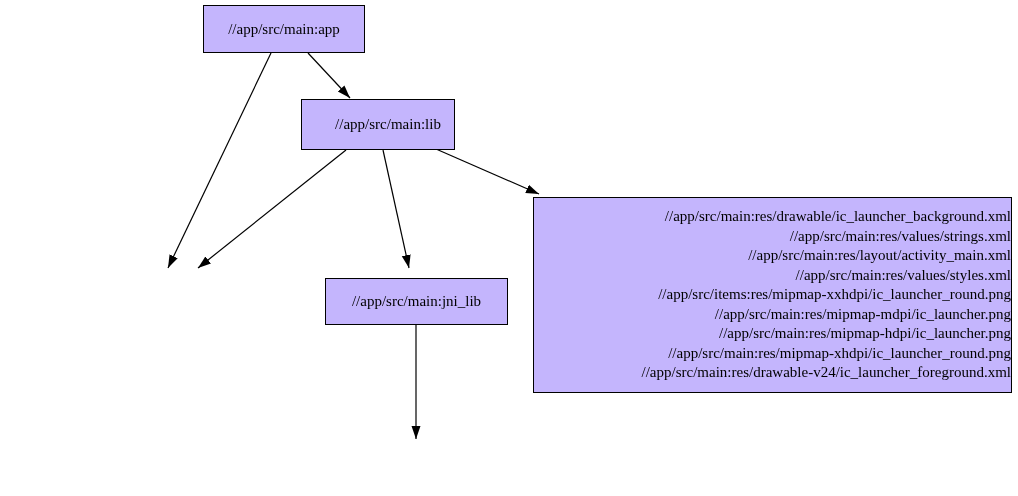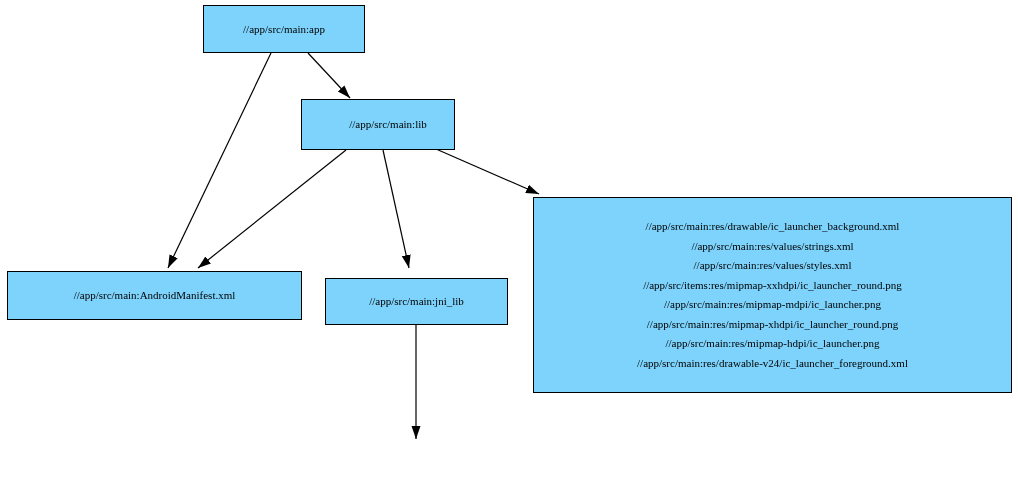--- a/index.html
+++ b/index.html
@@ -20,35 +20,35 @@
     position: absolute;
     top: 0;
     left: 0;
     width: 1018px;
     height: 496px;
   }
   .node {
     position: absolute;
     box-sizing: border-box;
     border: 1px solid #000000;
-    background: #7dd3fc;
+    background: #c4b5fd;
     display: flex;
     flex-direction: column;
     align-items: center;
     justify-content: center;
     text-align: center;
-    font-size: 11px;
+    font-size: 15px;
     line-height: 19px;
     white-space: nowrap;
   }
   .node-app        { left: 203px; top: 5px;   width: 162px; height: 48px; }
   .node-lib        { left: 301px; top: 99px;  width: 154px; height: 51px; padding-left: 20px; }
   .node-manifest   { left: 7px;   top: 271px; width: 295px; height: 49px; }
   .node-jni-lib    { left: 325px; top: 278px; width: 183px; height: 47px; }
-  .node-resources  { left: 533px; top: 197px; width: 479px; height: 196px; line-height: 19.5px; }
+  .node-resources  { left: 533px; top: 197px; width: 479px; height: 196px; line-height: 19.5px; align-items: flex-end; }
   .node-native-cpp { left: 281px; top: 442px; width: 268px; height: 48px; }
   .res-line { display: block; }
 </style>
 </head>
 <body>
 
 <div id="canvas">
 
   <svg id="edge-layer" viewBox="0 0 1018 496" xmlns="http://www.w3.org/2000/svg">
     <defs>
@@ -65,33 +65,31 @@
   </svg>
 
   <div class="node node-app">
     <span>//app/src/main:app</span>
   </div>
 
   <div class="node node-lib">
     <span>//app/src/main:lib</span>
   </div>
 
-  <div class="node node-manifest">
-    <span>//app/src/main:AndroidManifest.xml</span>
-  </div>
 
   <div class="node node-jni-lib">
     <span>//app/src/main:jni_lib</span>
   </div>
 
   <div class="node node-resources">
     <span class="res-line">//app/src/main:res/drawable/ic_launcher_background.xml</span>
     <span class="res-line">//app/src/main:res/values/strings.xml</span>
+    <span class="res-line">//app/src/main:res/layout/activity_main.xml</span>
     <span class="res-line">//app/src/main:res/values/styles.xml</span>
     <span class="res-line">//app/src/items:res/mipmap-xxhdpi/ic_launcher_round.png</span>
     <span class="res-line">//app/src/main:res/mipmap-mdpi/ic_launcher.png</span>
+    <span class="res-line">//app/src/main:res/mipmap-hdpi/ic_launcher.png</span>
     <span class="res-line">//app/src/main:res/mipmap-xhdpi/ic_launcher_round.png</span>
-    <span class="res-line">//app/src/main:res/mipmap-hdpi/ic_launcher.png</span>
     <span class="res-line">//app/src/main:res/drawable-v24/ic_launcher_foreground.xml</span>
   </div>
 
 
 </div>
 
 </body></html>

